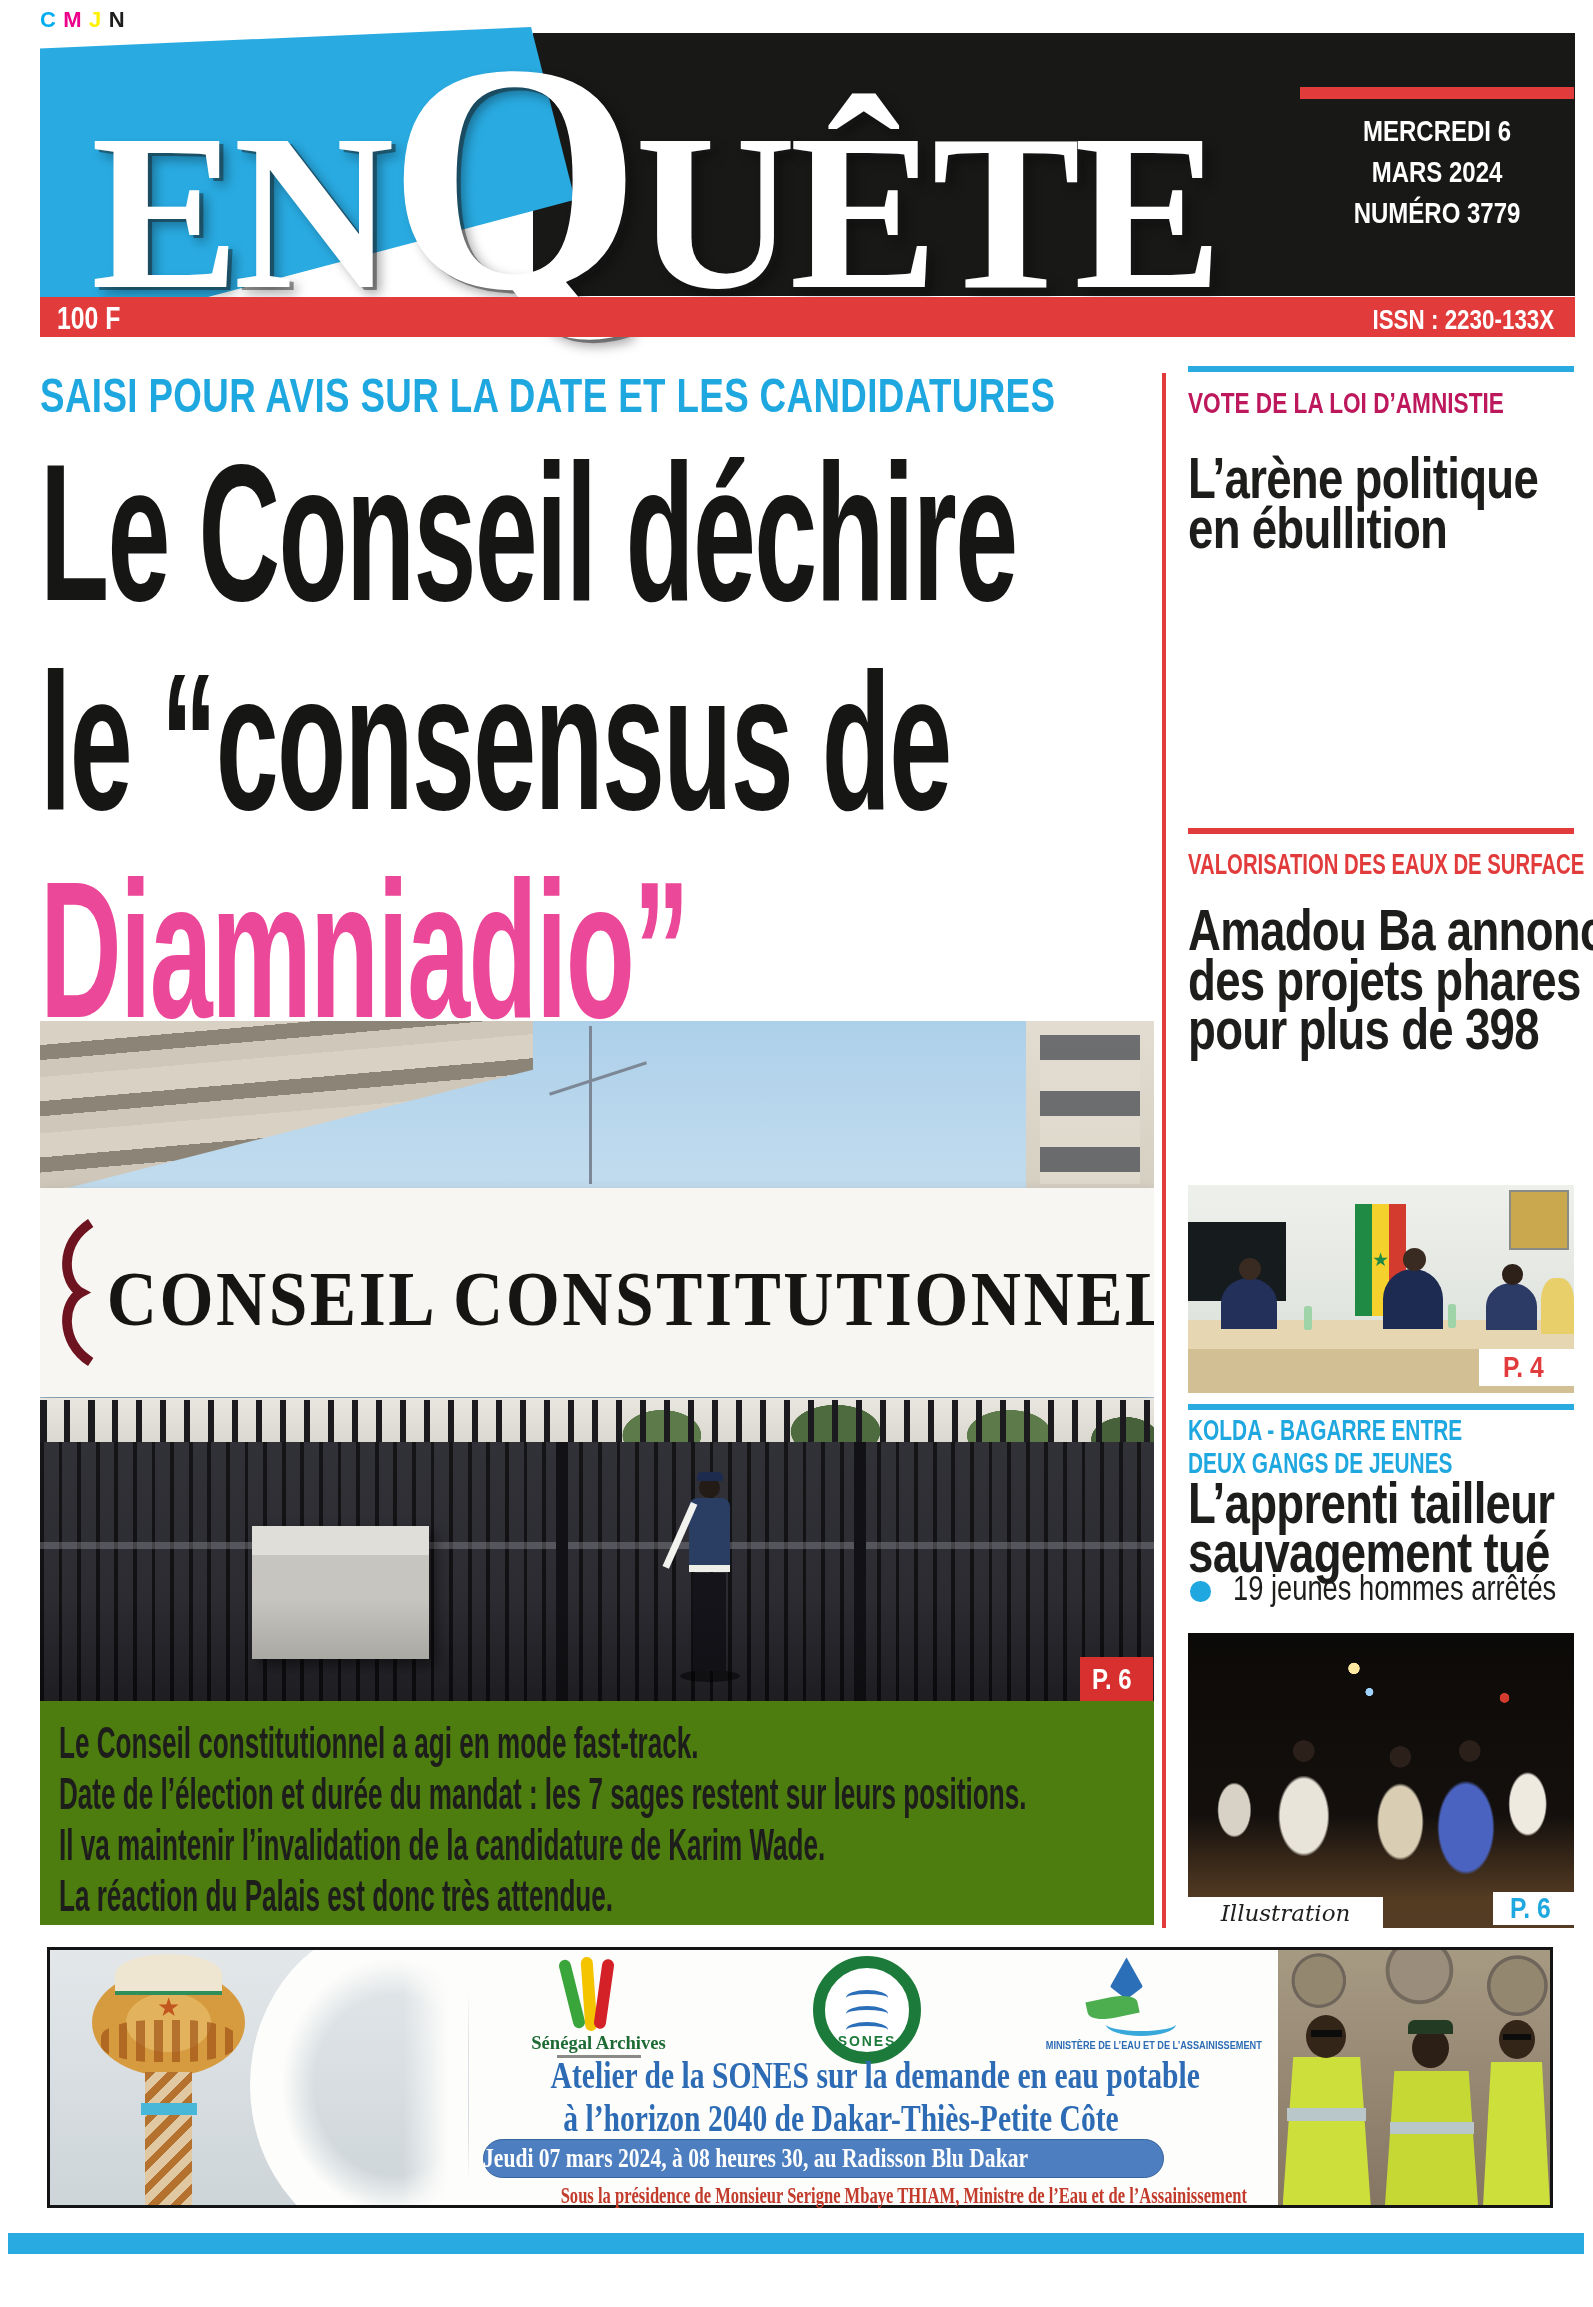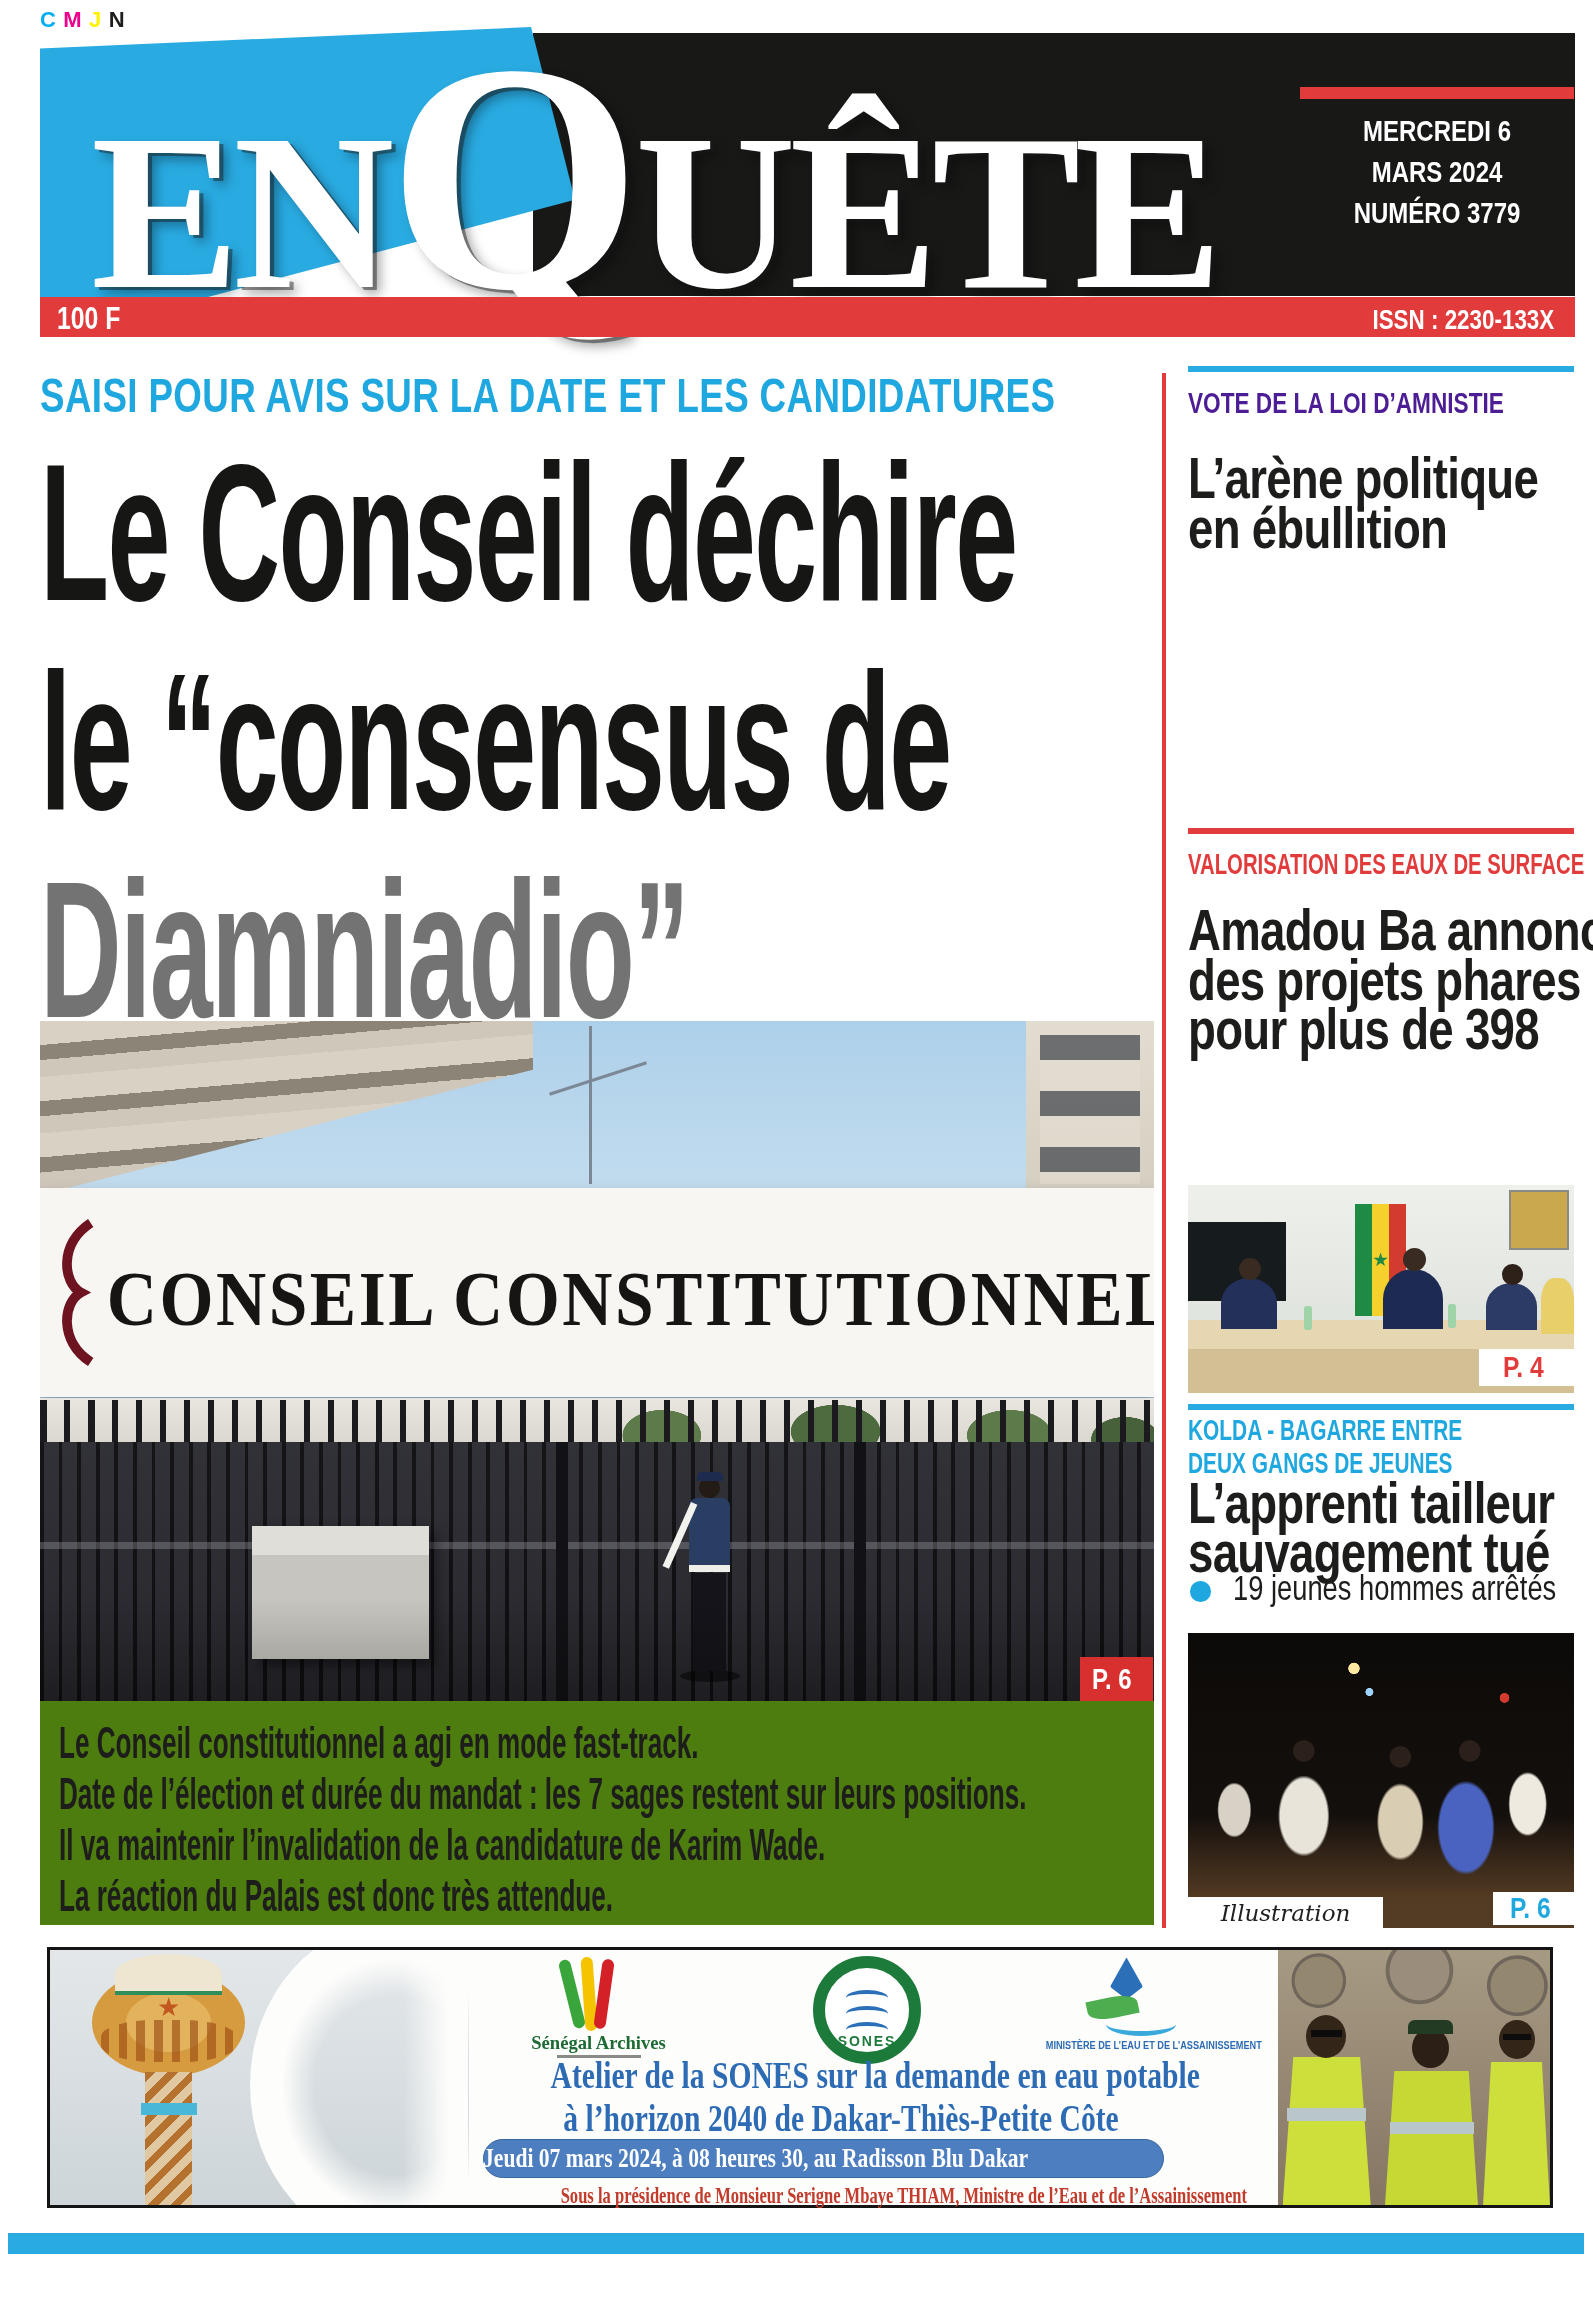--- a/index.html
+++ b/index.html
@@ -91,21 +91,21 @@
       <span class="cond" style="transform:scaleX(.8);transform-origin:100% 0;">ISSN : 2230-133X</span></div>
   </div>
 
   <div class="abs" style="left:40px;top:367px;font-size:49px;font-weight:bold;color:#1FA7DF;">
     <span class="cond" style="transform:scaleX(.75);letter-spacing:0.5px;">SAISI POUR AVIS SUR LA DATE ET LES CANDIDATURES</span></div>
 
   <div class="abs" style="left:40px;top:435px;font-size:195px;line-height:1;font-weight:bold;color:#161614;">
     <span class="cond" style="transform:scaleX(.58);letter-spacing:-2.8px;">Le Conseil déchire</span></div>
   <div class="abs" style="left:40px;top:644px;font-size:195px;line-height:1;font-weight:bold;color:#161614;">
     <span class="cond" style="transform:scaleX(.58);letter-spacing:-2.8px;">le “consensus de</span></div>
-  <div class="abs" style="left:40px;top:852px;font-size:195px;line-height:1;font-weight:bold;color:#737373;">
+  <div class="abs" style="left:40px;top:852px;font-size:195px;line-height:1;font-weight:bold;color:#ec4899;">
     <span class="cond" style="transform:scaleX(.58);letter-spacing:-2.8px;">Diamniadio”</span></div>
 
   <div class="photo" style="left:40px;top:1021px;width:1114px;height:680px;background:linear-gradient(#b7d4ea,#9cc2de);">
     <div class="abs" style="left:0;top:0;width:100%;height:167px;
          background:linear-gradient(#add0ea,#c2dcee);"></div>
     <div class="abs" style="left:0;top:0;width:493px;height:174px;
          background:repeating-linear-gradient(175deg,#d9d2c4 0 24px,#8c8577 24px 39px,#cfc8ba 39px 56px);
          clip-path:polygon(0 0,100% 0,100% 28%,0 100%);"></div>
     <div class="abs" style="left:549px;top:4.7px;width:2.8px;height:158px;background:#7d8896;"></div>
     <div class="abs" style="left:507px;top:56px;width:102px;height:2.8px;background:#7d8896;transform:rotate(-18deg);"></div>
@@ -165,21 +165,21 @@
       <span class="cond" style="transform:scaleX(.58);">Date de l’élection et durée du mandat : les 7 sages restent sur leurs positions.</span></div>
     <div class="abs" style="left:18.6px;top:118px;font-size:45px;font-weight:bold;">
       <span class="cond" style="transform:scaleX(.58);">Il va maintenir l’invalidation de la candidature de Karim Wade.</span></div>
     <div class="abs" style="left:18.6px;top:169px;font-size:45px;font-weight:bold;">
       <span class="cond" style="transform:scaleX(.58);">La réaction du Palais est donc très attendue.</span></div>
   </div>
 
   <div class="abs" style="left:1162px;top:373px;width:3.7px;height:1555px;background:#E23B3C;"></div>
 
   <div class="abs" style="left:1188px;top:366px;width:386px;height:6px;background:#29ABE2;"></div>
-  <div class="abs" style="left:1188px;top:387px;font-size:29px;font-weight:bold;color:#4c1d95;">
+  <div class="abs" style="left:1188px;top:387px;font-size:29px;font-weight:bold;color:#be185d;">
     <span class="cond" style="transform:scaleX(.78);">VOTE DE LA LOI D’AMNISTIE</span></div>
   <div class="abs" style="left:1188px;top:450px;font-size:57px;line-height:1;font-weight:bold;color:#1d1d1b;">
     <span class="cond" style="transform:scaleX(.8);letter-spacing:-0.9px;">L’arène politique</span></div>
   <div class="abs" style="left:1188px;top:500px;font-size:57px;line-height:1;font-weight:bold;color:#1d1d1b;">
     <span class="cond" style="transform:scaleX(.8);letter-spacing:-0.9px;">en ébullition</span></div>
 
   <div class="abs" style="left:1188px;top:828px;width:386px;height:6px;background:#E23B3C;"></div>
   <div class="abs" style="left:1188px;top:848px;font-size:29px;font-weight:bold;color:#E23B3C;">
     <span class="cond" style="transform:scaleX(.7);">VALORISATION DES EAUX DE SURFACE</span></div>
   <div class="abs" style="left:1188px;top:902px;font-size:57px;line-height:1;font-weight:bold;">

